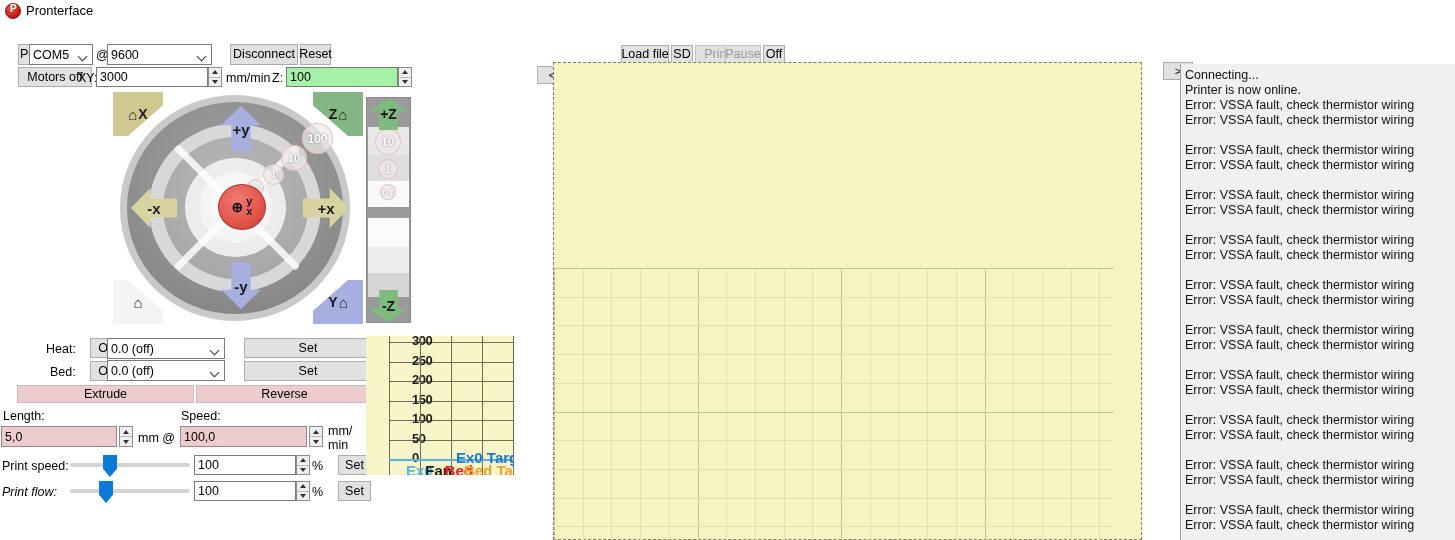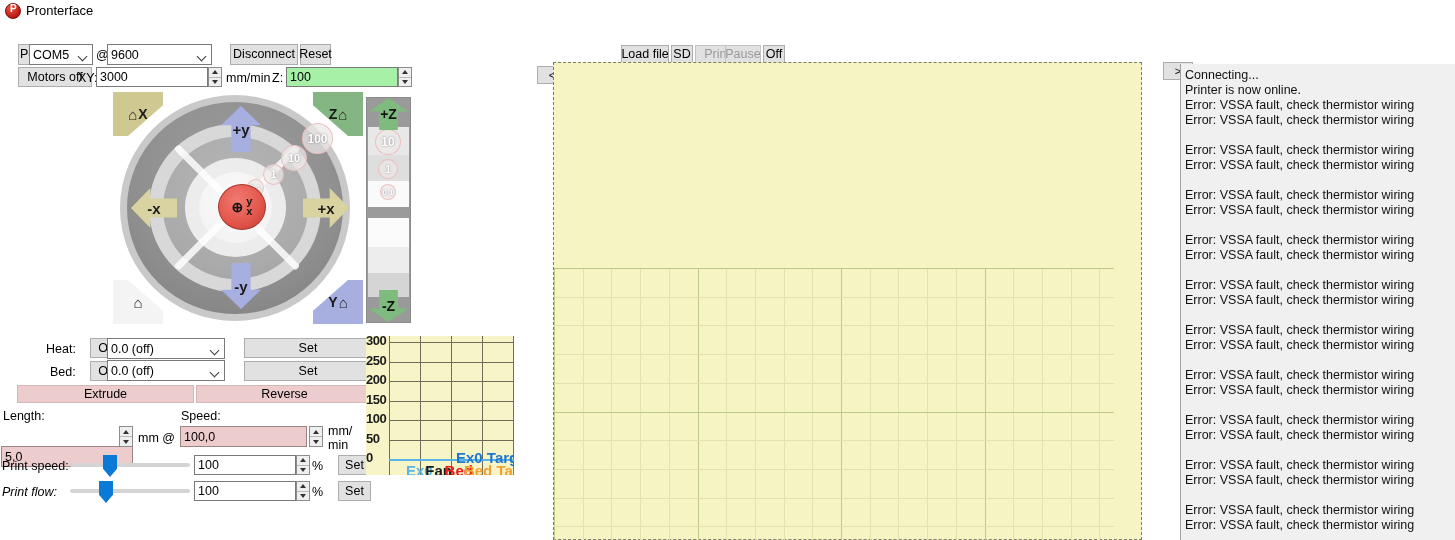--- a/index.html
+++ b/index.html
@@ -182,21 +182,21 @@
     display: flex; align-items: center; justify-content: center;
     font-weight: bold; font-size: 14px; color: #141414;
   }
 
   
   #tempgraph { position: absolute; left: 366px; top: 336px; width: 148px; height: 139px;
                background: #f7f5c8; border: 0; overflow: hidden; }
   .tg-h { position: absolute; left: 0; width: 148px; height: 1px; background: #6d6d5a; }
   .tg-v { position: absolute; top: 0; width: 1px; height: 139px; background: #6d6d5a; }
   .tg-lab { position: absolute; left: 0; font-size: 13px; font-weight: bold;
-            color: #1b1b1b; letter-spacing: -0.5px; }
+            color: #1b1b1b; letter-spacing: -0.5px; padding-left: 46px; }
   .tg-leg { position: absolute; font-size: 15px; font-weight: bold; white-space: nowrap; }
 
   
   #viewer { position: absolute; left: 553px; top: 62px; width: 589px; height: 478px;
             background: #f7f4c4; border: 1px dashed #7d7d6a; }
   #bedgrid { position: absolute; left: 0; top: 205px; width: 560px; height: 273px; }
   .g-min-v { position: absolute; top: 0; width: 1px; height: 273px; background: #dfe3ae; }
   .g-min-h { position: absolute; left: 0; width: 560px; height: 1px; background: #dfe3ae; }
   .g-maj-v { position: absolute; top: 0; width: 1px; height: 273px; background: #bcc98a; }
   .g-maj-h { position: absolute; left: 0; width: 560px; height: 1px; background: #bcc98a; }
@@ -351,21 +351,21 @@
     <span class="chev"></span>
   </div>
   <div class="btn" style="left:228px; top:361px; width:128px; height:20px;">Set</div>
 
   <div class="btn" style="left:180px; top:385px; width:177px; height:18px; background:#eccccc; border:1px solid #d4b7b7;">Reverse</div>
   <div class="btn" style="left:1px;   top:385px; width:177px; height:18px; background:#eccccc; border:1px solid #d4b7b7;">Extrude</div>
 
   <div class="lbl" style="left:3px;   top:409px;">Length:</div>
   <div class="lbl" style="left:181px; top:409px;">Speed:</div>
 
-  <div class="txt pink" style="left:1px; top:426px; width:132px; height:21px;margin-top:20px;">5,0</div>
+  <div class="txt pink" style="left:1px; top:426px; width:116px; height:21px;">5,0</div>
   <div class="spin" style="left:119px; top:426px; height:21px;">
     <div>
         <span class="ar up"></span>
       </div>
     <div>
         <span class="ar down"></span>
       </div>
   </div>
   <div class="lbl" style="left:138px; top:431px;">mm @</div>
 

